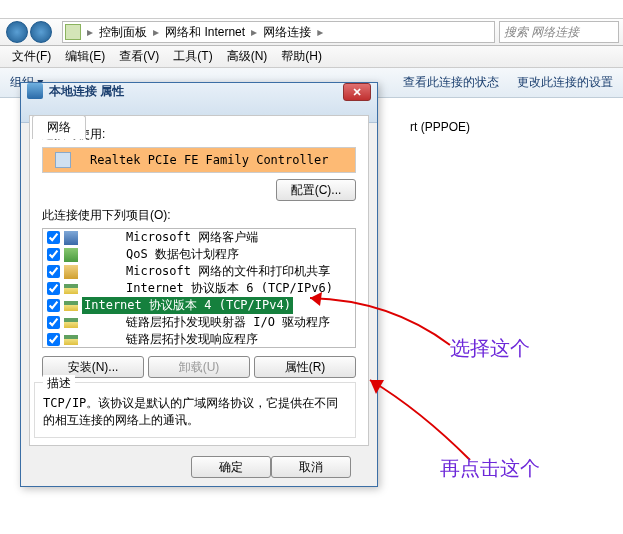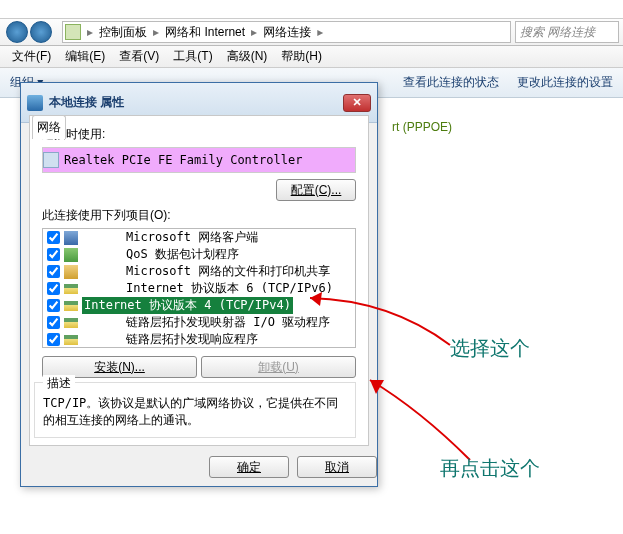--- a/index.html
+++ b/index.html
@@ -6,73 +6,73 @@
 body { width: 623px; height: 534px; background: #fff; position: relative; overflow: hidden; }
 
 
 .breadcrumb-bar { position: absolute; top: 18px; left: 0; right: 0; height: 28px; background: linear-gradient(#fdfdfd,#f0f0f0); border-top: 1px solid #ccc; border-bottom: 1px solid #bbb; display: flex; align-items: center; }
 .nav-buttons { display: flex; gap: 2px; padding: 0 6px; }
 .nav-btn { width: 22px; height: 22px; border-radius: 50%; background: radial-gradient(#5a9fd4,#1e5a8e); border: 1px solid #1e5a8e; }
 .breadcrumb-path { flex: 1; height: 22px; background: #fff; border: 1px solid #bbb; margin: 0 4px; display: flex; align-items: center; padding: 0 2px; }
 .bc-icon { width: 16px; height: 16px; background: #d4e5b8; border: 1px solid #8bb35e; margin-right: 4px; }
 .bc-seg { padding: 0 4px; }
 .bc-arrow { color: #777; padding: 0 2px; }
-.search-box { width: 104px; height: 22px; background: #fff; border: 1px solid #bbb; margin-right: 4px; padding: 0 4px; color: #888; font-style: italic; display: flex; align-items: center; }
+.search-box { width: 120px; height: 22px; background: #fff; border: 1px solid #bbb; margin-right: 4px; padding: 0 4px; color: #888; font-style: italic; display: flex; align-items: center; }
 
 .menu-bar { position: absolute; top: 46px; left: 0; right: 0; height: 22px; background: linear-gradient(#fafafa,#eee); border-bottom: 1px solid #ccc; display: flex; align-items: center; padding: 0 6px; gap: 2px; }
 .menu-item { padding: 2px 6px; }
 
 .toolbar-bar { position: absolute; top: 68px; left: 0; right: 0; height: 30px; background: linear-gradient(#f5f8fb,#e3ecf4); border-bottom: 1px solid #c0cdd8; display: flex; align-items: center; padding: 0 10px; gap: 18px; }
 .toolbar-item { color: #1a3e6e; }
 .toolbar-arrow { color: #1a3e6e; }
 
-.bg-content { position: absolute; top: 120px; left: 392px; color: #4d7c0f; }
+.bg-content { position: absolute; top: 120px; left: 410px; color: #000000; }
 
 
 .dialog { position: absolute; top: 82px; left: 20px; width: 358px; height: 405px; border: 1px solid #3b6ea5; background: #f0f0f0; box-shadow: 2px 2px 8px rgba(0,0,0,0.25); }
-.titlebar { height: 40px; background: linear-gradient(#e8f0f8,#cfdfee); display: flex; align-items: center; padding: 0 6px; border-bottom: 1px solid #b0c4d8; }
+.titlebar { height: 40px; background: linear-gradient(#e8f0f8,#cfdfee); display: flex; align-items: flex-start; padding: 0 6px; border-bottom: 1px solid #b0c4d8; }
 .titlebar-icon { width: 16px; height: 16px; background: linear-gradient(#6fb0e0,#2a6aa8); border-radius: 2px; margin-right: 6px; }
 .titlebar-text { flex: 1; color: #1a3e6e; font-weight: bold; }
 .close-btn { width: 28px; height: 18px; background: linear-gradient(#e07070,#c03030); border: 1px solid #903030; border-radius: 3px; display: flex; align-items: center; justify-content: center; color: #fff; font-weight: bold; font-size: 11px; }
 
 .dialog-body { position: absolute; top: 32px; left: 8px; right: 8px; bottom: 40px; background: #fff; border: 1px solid #c8c8c8; }
 .tab-strip { position: absolute; top: -2px; left: 2px; display: flex; }
-.tab { padding: 3px 4px; background: #fff; border: 1px solid #c8c8c8; border-bottom: none; border-radius: 3px 3px 0 0; position: relative; top: 1px; }
+.tab { padding: 3px 14px; background: #fff; border: 1px solid #c8c8c8; border-bottom: none; border-radius: 3px 3px 0 0; position: relative; top: 1px; }
 
 .section { padding: 10px 12px 0 12px; }
 .lbl { margin-bottom: 4px; }
-.adapter-box { height: 26px; border: 1px solid #ccc; background: #f0abfc; display: flex; align-items: center; padding: 0 0; gap: 5px; }
+.adapter-box { height: 26px; border: 1px solid #ccc; background: #fdba74; display: flex; align-items: center; padding: 0 12px; gap: 19px; }
 .net-icon { width: 16px; height: 16px; background: #d0e0f0; border: 1px solid #8aa8c8; }
 
 .config-row { display: flex; justify-content: flex-end; padding: 6px 12px; }
-.btn { min-width: 80px; height: 22px; background: linear-gradient(#fdfdfd,#e5e5e5); border: 1px solid #8a8a8a; border-radius: 3px; padding: 0 10px; display: inline-flex; align-items: center; justify-content: center; text-decoration: underline; }
+.btn { min-width: 80px; height: 22px; background: linear-gradient(#fdfdfd,#e5e5e5); border: 1px solid #8a8a8a; border-radius: 3px; padding: 0 10px; display: inline-flex; align-items: center; justify-content: center; }
 .btn:disabled { color: #999; }
 
 .items-box { margin: 0 12px; height: 120px; border: 1px solid #bbb; background: #fff; overflow: hidden; }
 .item-row { display: flex; align-items: center; height: 17px; padding: 0 4px; gap: 4px; }
 .chk { width: 13px; height: 13px; }
 .item-icon { width: 14px; height: 14px; display: inline-block; }
 .ic-client { background: linear-gradient(#7fa8d8,#3a6aa8); }
 .ic-qos { background: linear-gradient(#88c870,#4a9a40); }
 .ic-share { background: linear-gradient(#f0d080,#d0a030); }
 .ic-proto { background: linear-gradient(#f0e080,#e0c040); border-top: 4px solid #60a060; height: 10px; }
 .item-label { white-space: nowrap; font-family: "SimSun", monospace; padding-left: 44px; }
 .item-row.selected .item-label { background: #15803d; color: #fff; padding: 0 2px; }
 
 .btn-row { display: flex; gap: 4px; padding: 8px 12px 4px 12px; }
 .btn-row .btn { flex: 1; }
 
 .desc-group { margin: 0 12px 8px 4px; border: 1px solid #ddd; padding: 12px 8px 8px 8px; position: relative; }
 .desc-group .legend { position: absolute; top: -8px; left: 8px; background: #fff; padding: 0 4px; }
 .desc-text { font-family: "SimSun", monospace; line-height: 1.4; }
 
-.dialog-footer { position: absolute; bottom: 8px; right: 0; display: flex; gap: 8px; }
-
-
-.annotation { position: absolute; color: #0f766e; font-size: 20px; font-family: "KaiTi","SimSun",serif; }
+.dialog-footer { position: absolute; bottom: 8px; right: 26px; display: flex; }
+
+
+.annotation { position: absolute; color: #6d28d9; font-size: 20px; font-family: "KaiTi","SimSun",serif; }
 svg.arrow { position: absolute; pointer-events: none; }
 svg.arrow path { stroke: #d00; stroke-width: 2; fill: none; }
 svg.arrow polygon { fill: #d00; }
 </style>
 </head>
 <body>
 
 <div class="breadcrumb-bar">
   <div class="nav-buttons">
     <div class="nav-btn"></div>
@@ -176,20 +176,21 @@
         <div class="item-row">
           <input type="checkbox" class="chk" checked="" style="">
           <span class="item-icon ic-proto"></span>
           <span class="item-label">链路层拓扑发现响应程序</span>
         </div>
       </div>
 
     <div class="btn-row">
       <button class="btn">安装(N)...</button>
       <button class="btn" disabled="">卸载(U)</button>
+      <button class="btn">属性(R)</button>
     </div>
 
     <div class="desc-group">
       <span class="legend">描述</span>
       <div class="desc-text">TCP/IP。该协议是默认的广域网络协议，它提供在不同的相互连接的网络上的通讯。</div>
     </div>
   </div>
 
   <div class="dialog-footer">
     <button class="btn">确定</button>

